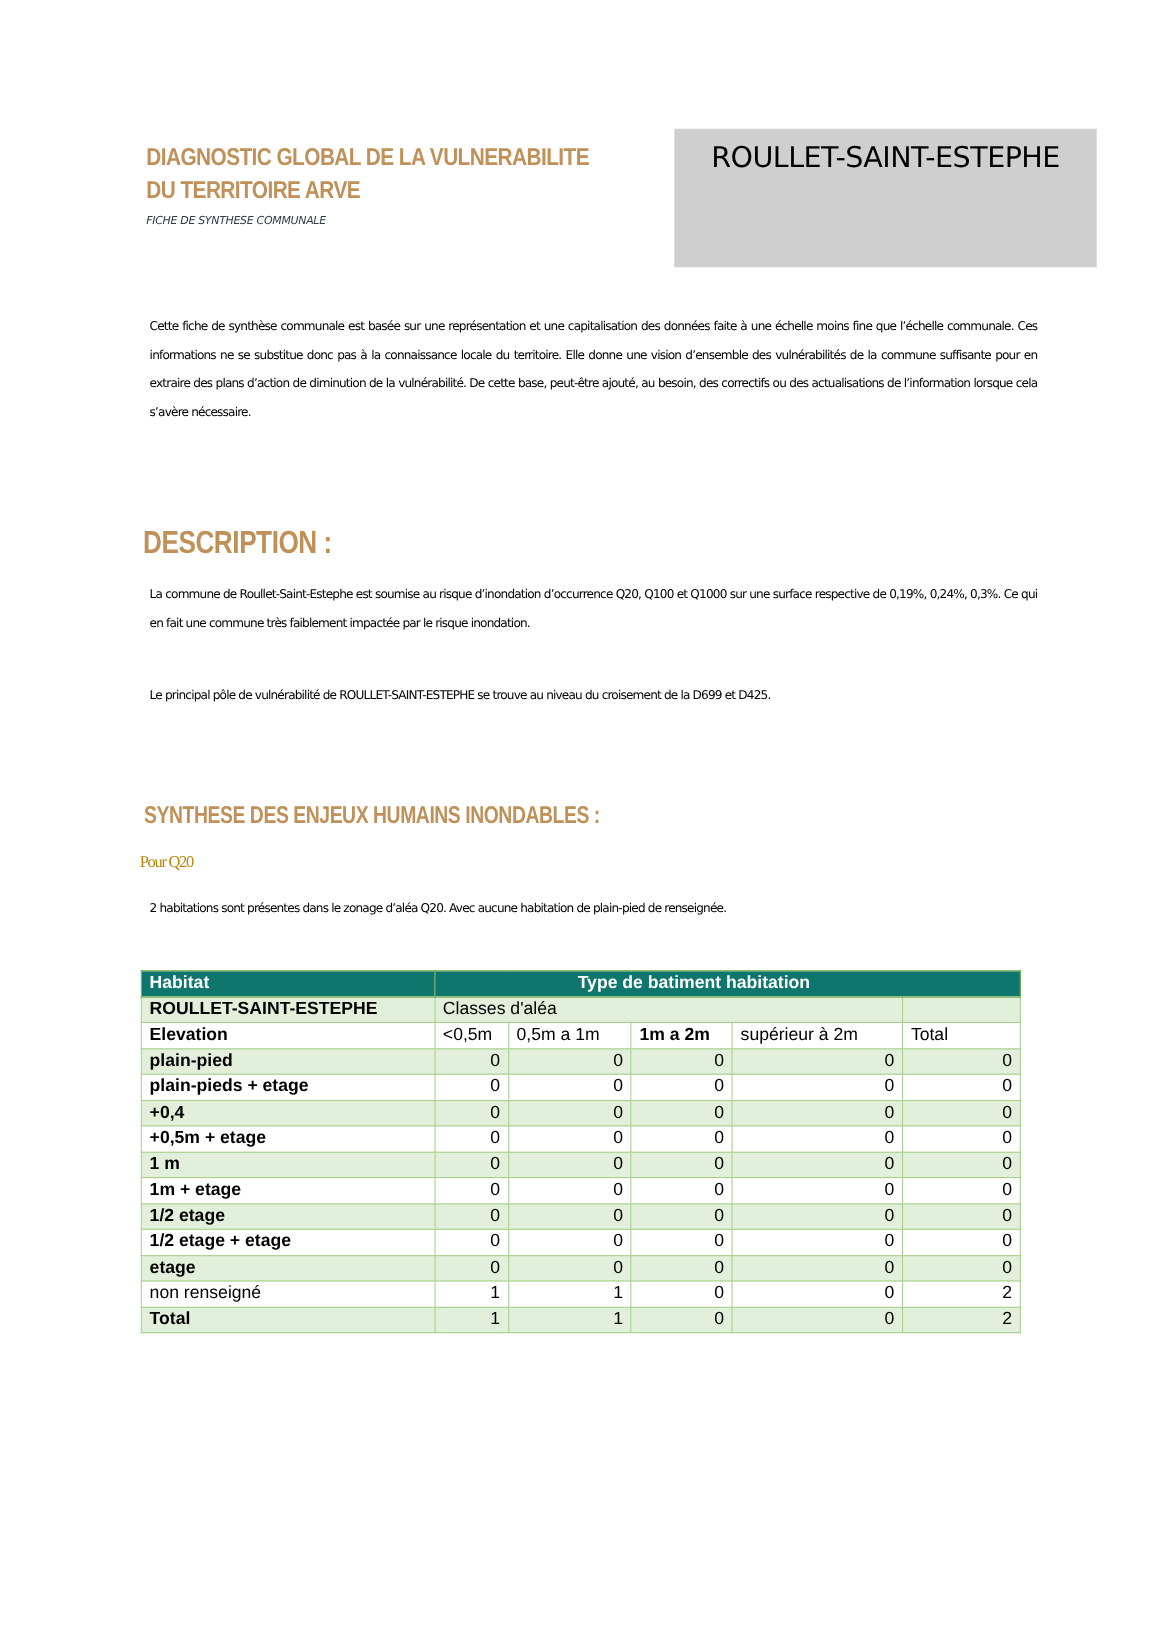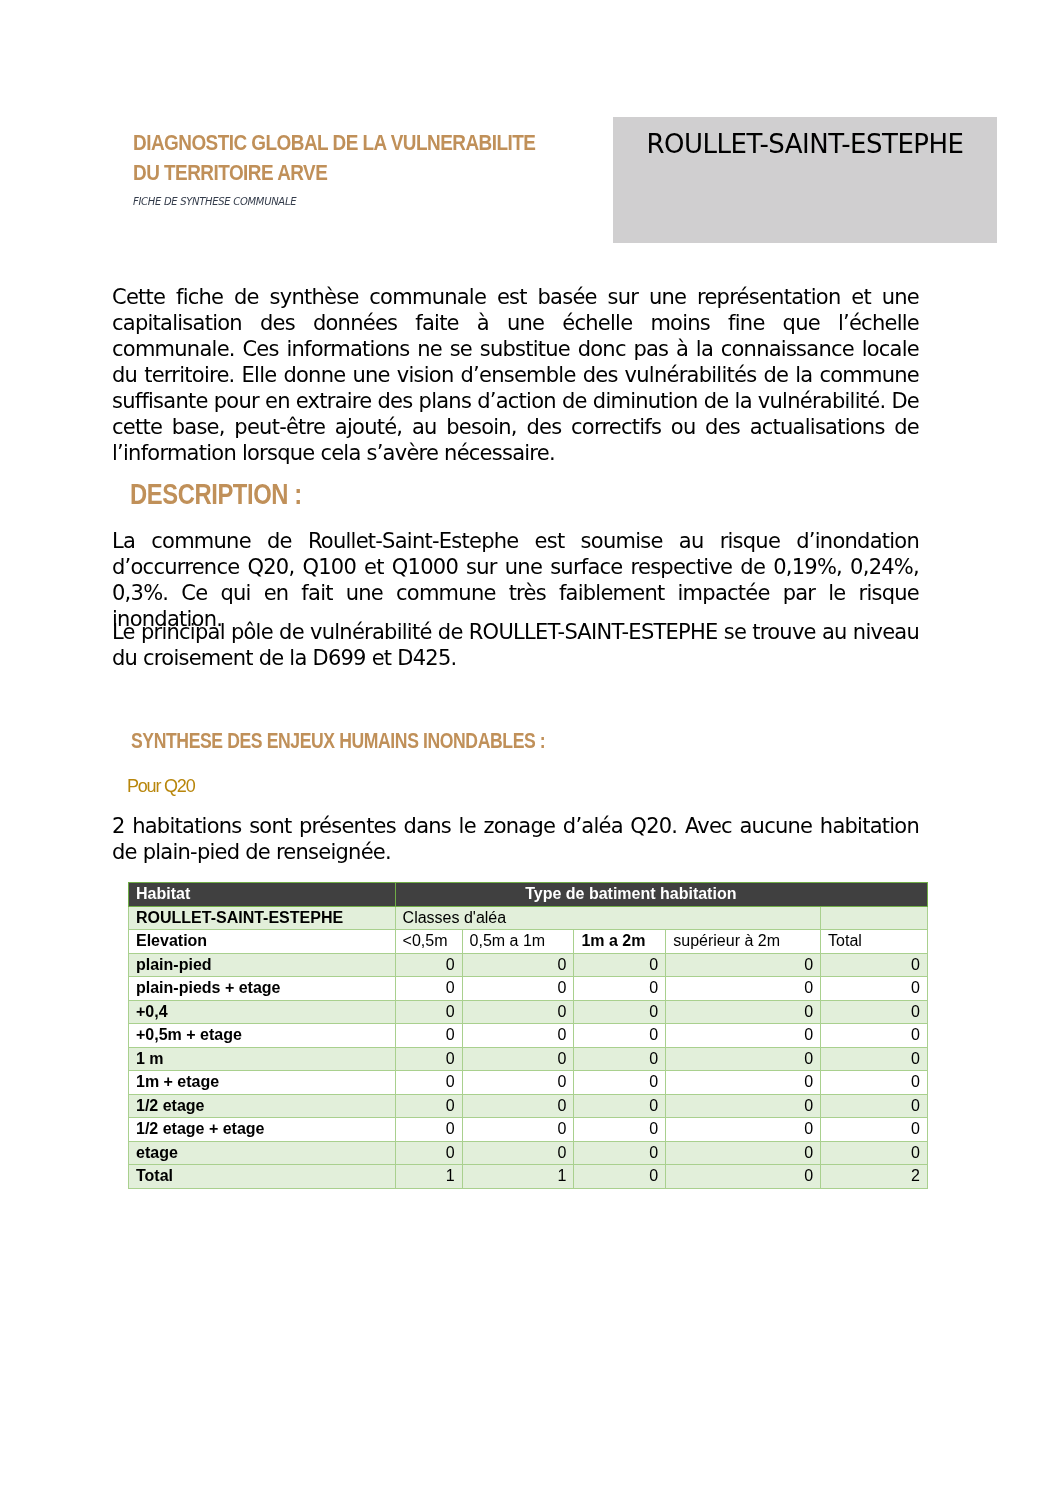--- a/index.html
+++ b/index.html
@@ -8,32 +8,32 @@
   .title-block { position: absolute; left: 133px; top: 128px; }
   .main-title { font-family: "Liberation Sans", sans-serif; font-weight: bold; color: #c09059;
                 font-size: 22px; line-height: 30px; letter-spacing: -0.6px;
                 transform: scaleX(0.86); transform-origin: left top; white-space: nowrap; }
   .subtitle { font-family: "DejaVu Sans", sans-serif; font-style: italic; color: #333b4a;
               font-size: 10px; margin-top: 8px; letter-spacing: -0.3px; }
   .commune-box { position: absolute; left: 613px; top: 117px; width: 384px; height: 126px;
                  background: #d0cfd0; }
   .commune-name { text-align: center; font-family: "DejaVu Sans", sans-serif; font-size: 26px;
                   margin-top: 12px; letter-spacing: -0.5px; }
-  .para { position: absolute; left: 112px; width: 807px; font-family: "DejaVu Sans", sans-serif;
-          font-size: 21px; line-height: 26px; text-align: justify; letter-spacing: -0.75px; }
+  .para { position: absolute; left: 136px; width: 807px; font-family: "DejaVu Sans", sans-serif;
+          font-size: 11px; line-height: 26px; text-align: justify; letter-spacing: -0.75px; }
   .section-head { position: absolute; font-family: "Liberation Sans", sans-serif; font-weight: bold;
                   color: #c09059; white-space: nowrap; transform-origin: left top; }
   .h-desc { left: 130px; top: 478px; font-size: 29px; transform: scaleX(0.82); letter-spacing: -0.5px; }
   .h-synth { left: 131px; top: 728px; font-size: 22px; transform: scaleX(0.8); letter-spacing: -0.5px; }
-  .sub-q { position: absolute; left: 127px; top: 776px; font-family: Liberation Sans, sans-serif;
-           font-size: 18px; color: #b8860b; letter-spacing: -1.2px; }
+  .sub-q { position: absolute; left: 127px; top: 776px; font-family: Liberation Serif, serif;
+           font-size: 15px; color: #b8860b; letter-spacing: -1.2px; }
   table.data { position: absolute; left: 128px; top: 882px; width: 800px; border-collapse: collapse;
                font-family: "Liberation Sans", sans-serif; font-size: 16px; }
   table.data td { border: 1px solid #a9d08e; height: 22.5px; padding: 0 7px; }
-  table.data tr.hdr td { background: #404040; color: #fff; font-weight: bold; border-color: #70ad47; }
+  table.data tr.hdr td { background: #0f766e; color: #fff; font-weight: bold; border-color: #70ad47; }
   table.data tr.alt td { background: #e2efda; }
   table.data td.lbl { font-weight: bold; }
   table.data td.lbl.normal { font-weight: normal; }
   table.data td.num { text-align: right; }
   .c0 { width: 252px; } .c1 { width: 52px; } .c2 { width: 97px; } .c3 { width: 77px; font-weight: bold; }
   .c4 { width: 140px; } .c5 { width: 92px; }
 </style>
 </head>
 <body>
 
@@ -143,20 +143,28 @@
         <td class="num">0</td>
       </tr>
       <tr class="alt">
         <td class="lbl">etage</td>
         <td class="num">0</td>
         <td class="num">0</td>
         <td class="num">0</td>
         <td class="num">0</td>
         <td class="num">0</td>
       </tr>
+      <tr class="">
+        <td class="lbl normal">non renseigné</td>
+        <td class="num">1</td>
+        <td class="num">1</td>
+        <td class="num">0</td>
+        <td class="num">0</td>
+        <td class="num">2</td>
+      </tr>
       <tr class="alt">
         <td class="lbl">Total</td>
         <td class="num">1</td>
         <td class="num">1</td>
         <td class="num">0</td>
         <td class="num">0</td>
         <td class="num">2</td>
       </tr>
     </tbody>
 </table>

